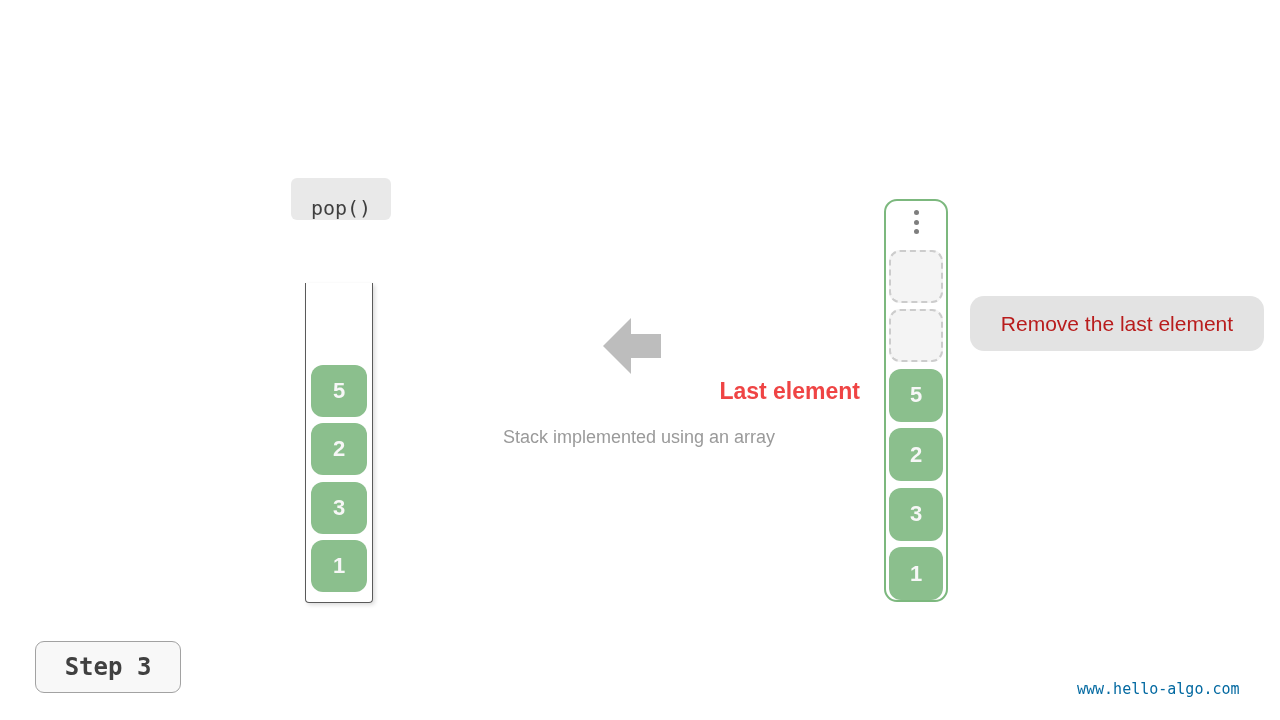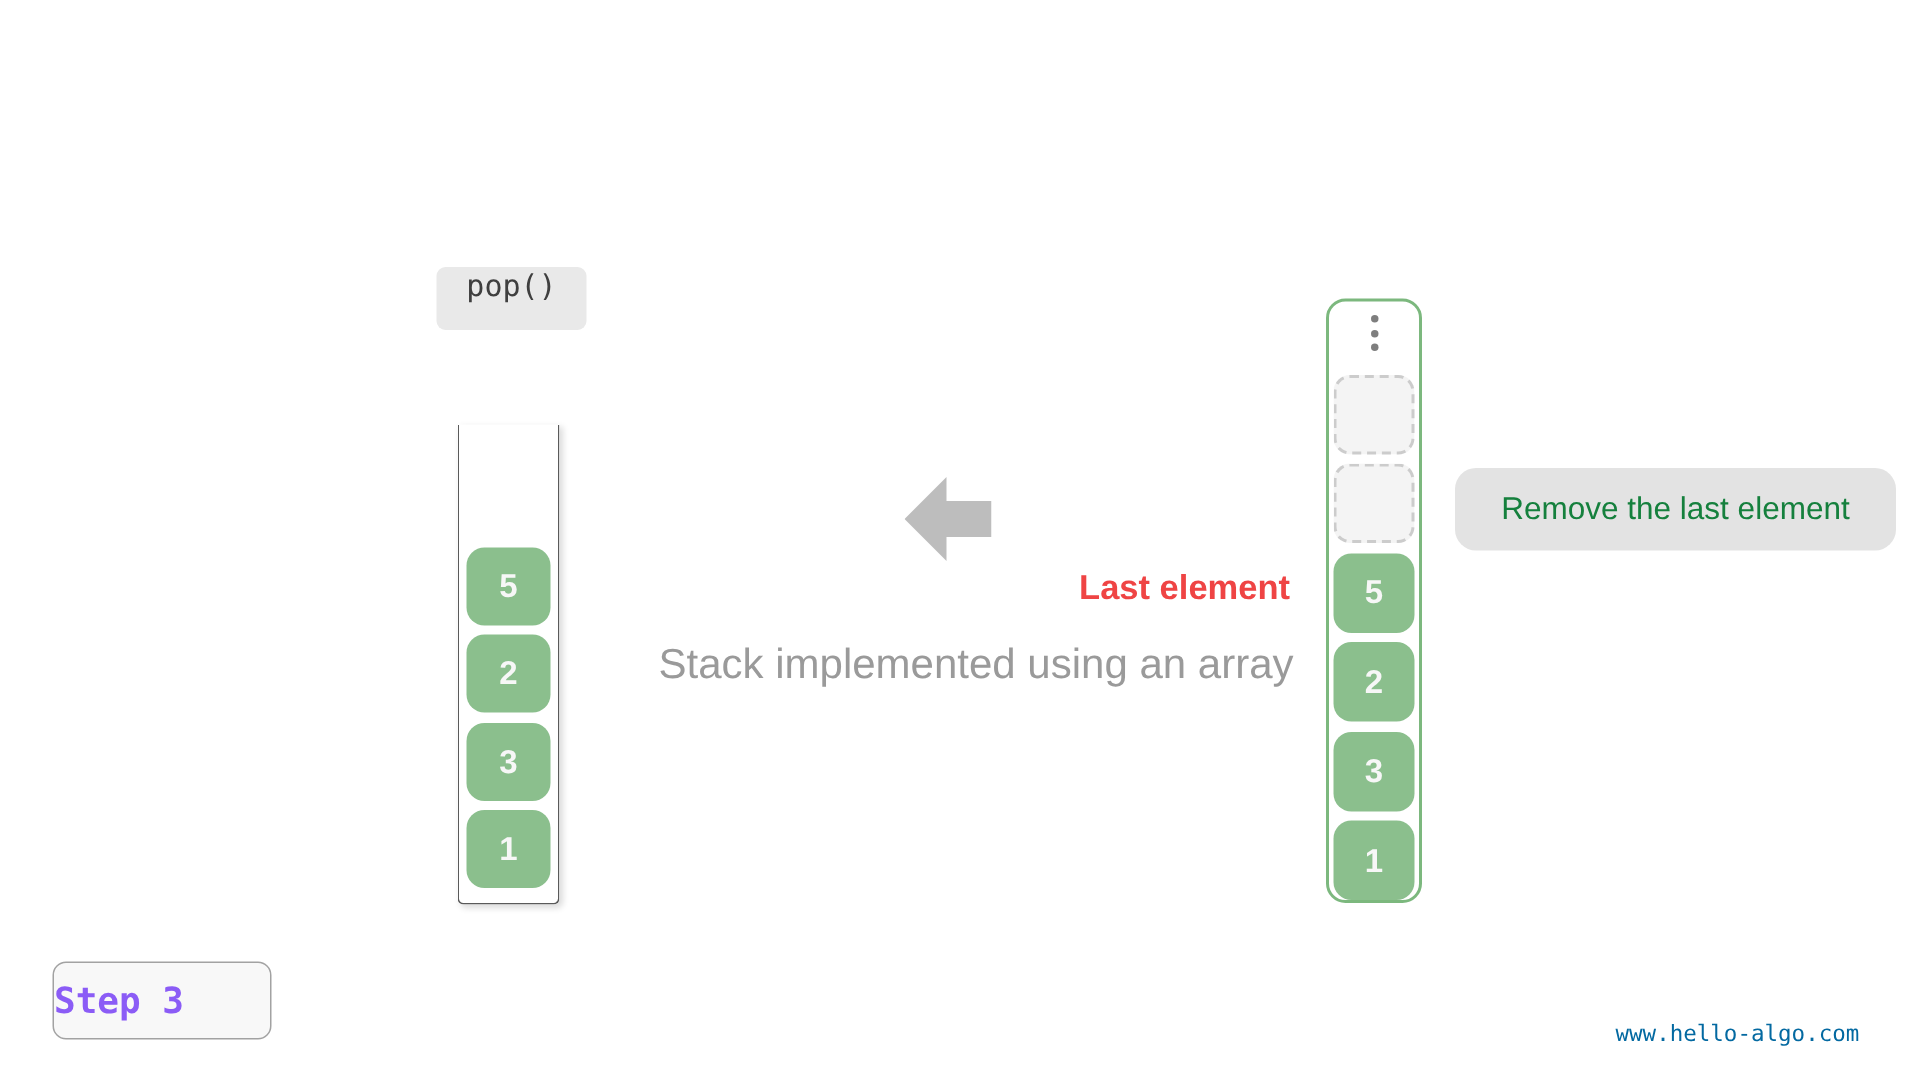--- a/index.html
+++ b/index.html
@@ -14,21 +14,21 @@
     overflow: hidden;
   }
 
   
   .op-badge {
     position: absolute;
     left: 291px; top: 178px;
     width: 100px; height: 42px;
     background: #e9e9e9;
     border-radius: 6px;
-    display: flex; align-items: flex-start; justify-content: center;
+    display: flex; align-items: flex-end; justify-content: center;
     font-family: "DejaVu Sans Mono", monospace;
     font-size: 20px; font-weight: 500;
     color: #3f3f3f;
   }
 
   
   .stack-tube {
     position: absolute;
     left: 305px; top: 283px;
     width: 68px; height: 320px;
@@ -102,48 +102,48 @@
     white-space: nowrap;
   }
   .lbl-last  { left: 620px; top: 378px; }
   .lbl-first { left: 613px; top: 553px; }
 
   .caption {
     position: absolute;
     left: 439px; top: 427px;
     width: 400px;
     text-align: center;
-    font-size: 28px;
+    font-size: 18px;
     color: #9a9a9a;
     white-space: nowrap;
   }
 
   .action-badge {
     position: absolute;
-    left: 970px; top: 312px;
+    left: 970px; top: 296px;
     width: 294px; height: 55px;
     background: #e3e3e3;
     border-radius: 14px;
     display: flex; align-items: center; justify-content: center;
     font-size: 21px;
-    color: #15803d;
+    color: #b91c1c;
     white-space: nowrap;
   }
 
   .step-badge {
     position: absolute;
     left: 35px; top: 641px;
     width: 146px; height: 52px;
     background: #f8f8f8;
     border: 1.5px solid #a2a2a2;
     border-radius: 9px;
-    display: flex; align-items: center; justify-content: flex-start;
+    display: flex; align-items: center; justify-content: center;
     font-family: "DejaVu Sans Mono", monospace;
     font-size: 24px; font-weight: bold;
-    color: #8b5cf6;
+    color: #404040;
   }
 
   .watermark {
     position: absolute;
     left: 1077px; top: 680px;
     font-family: "DejaVu Sans Mono", monospace;
     font-size: 15px;
     color: #0369a1;
     white-space: nowrap;
   }

